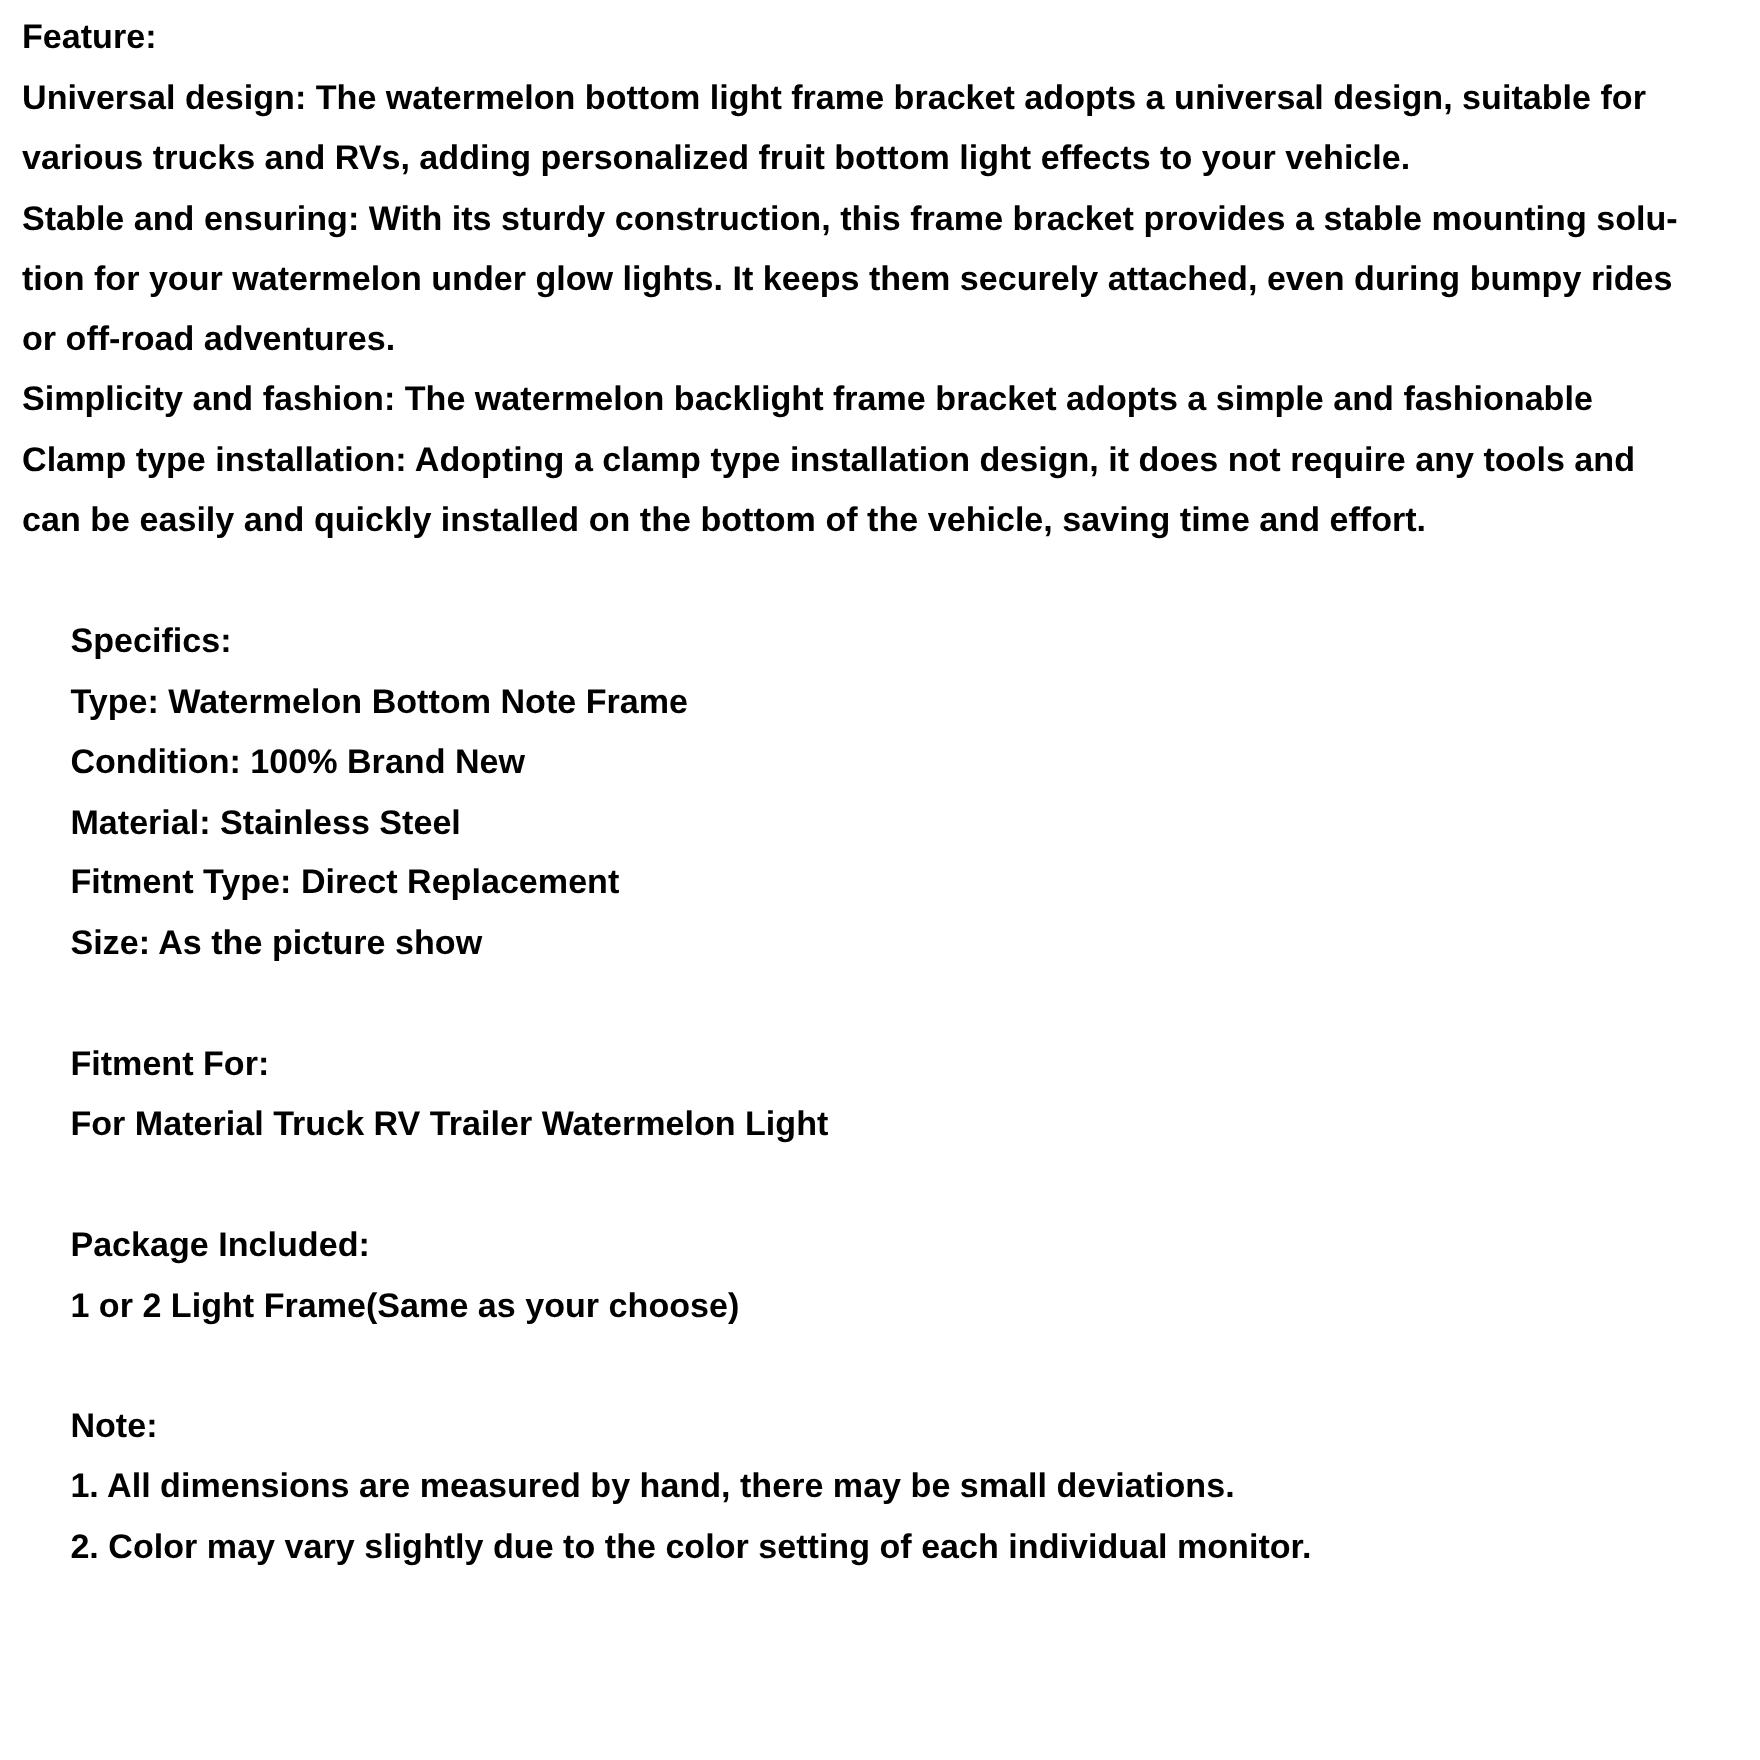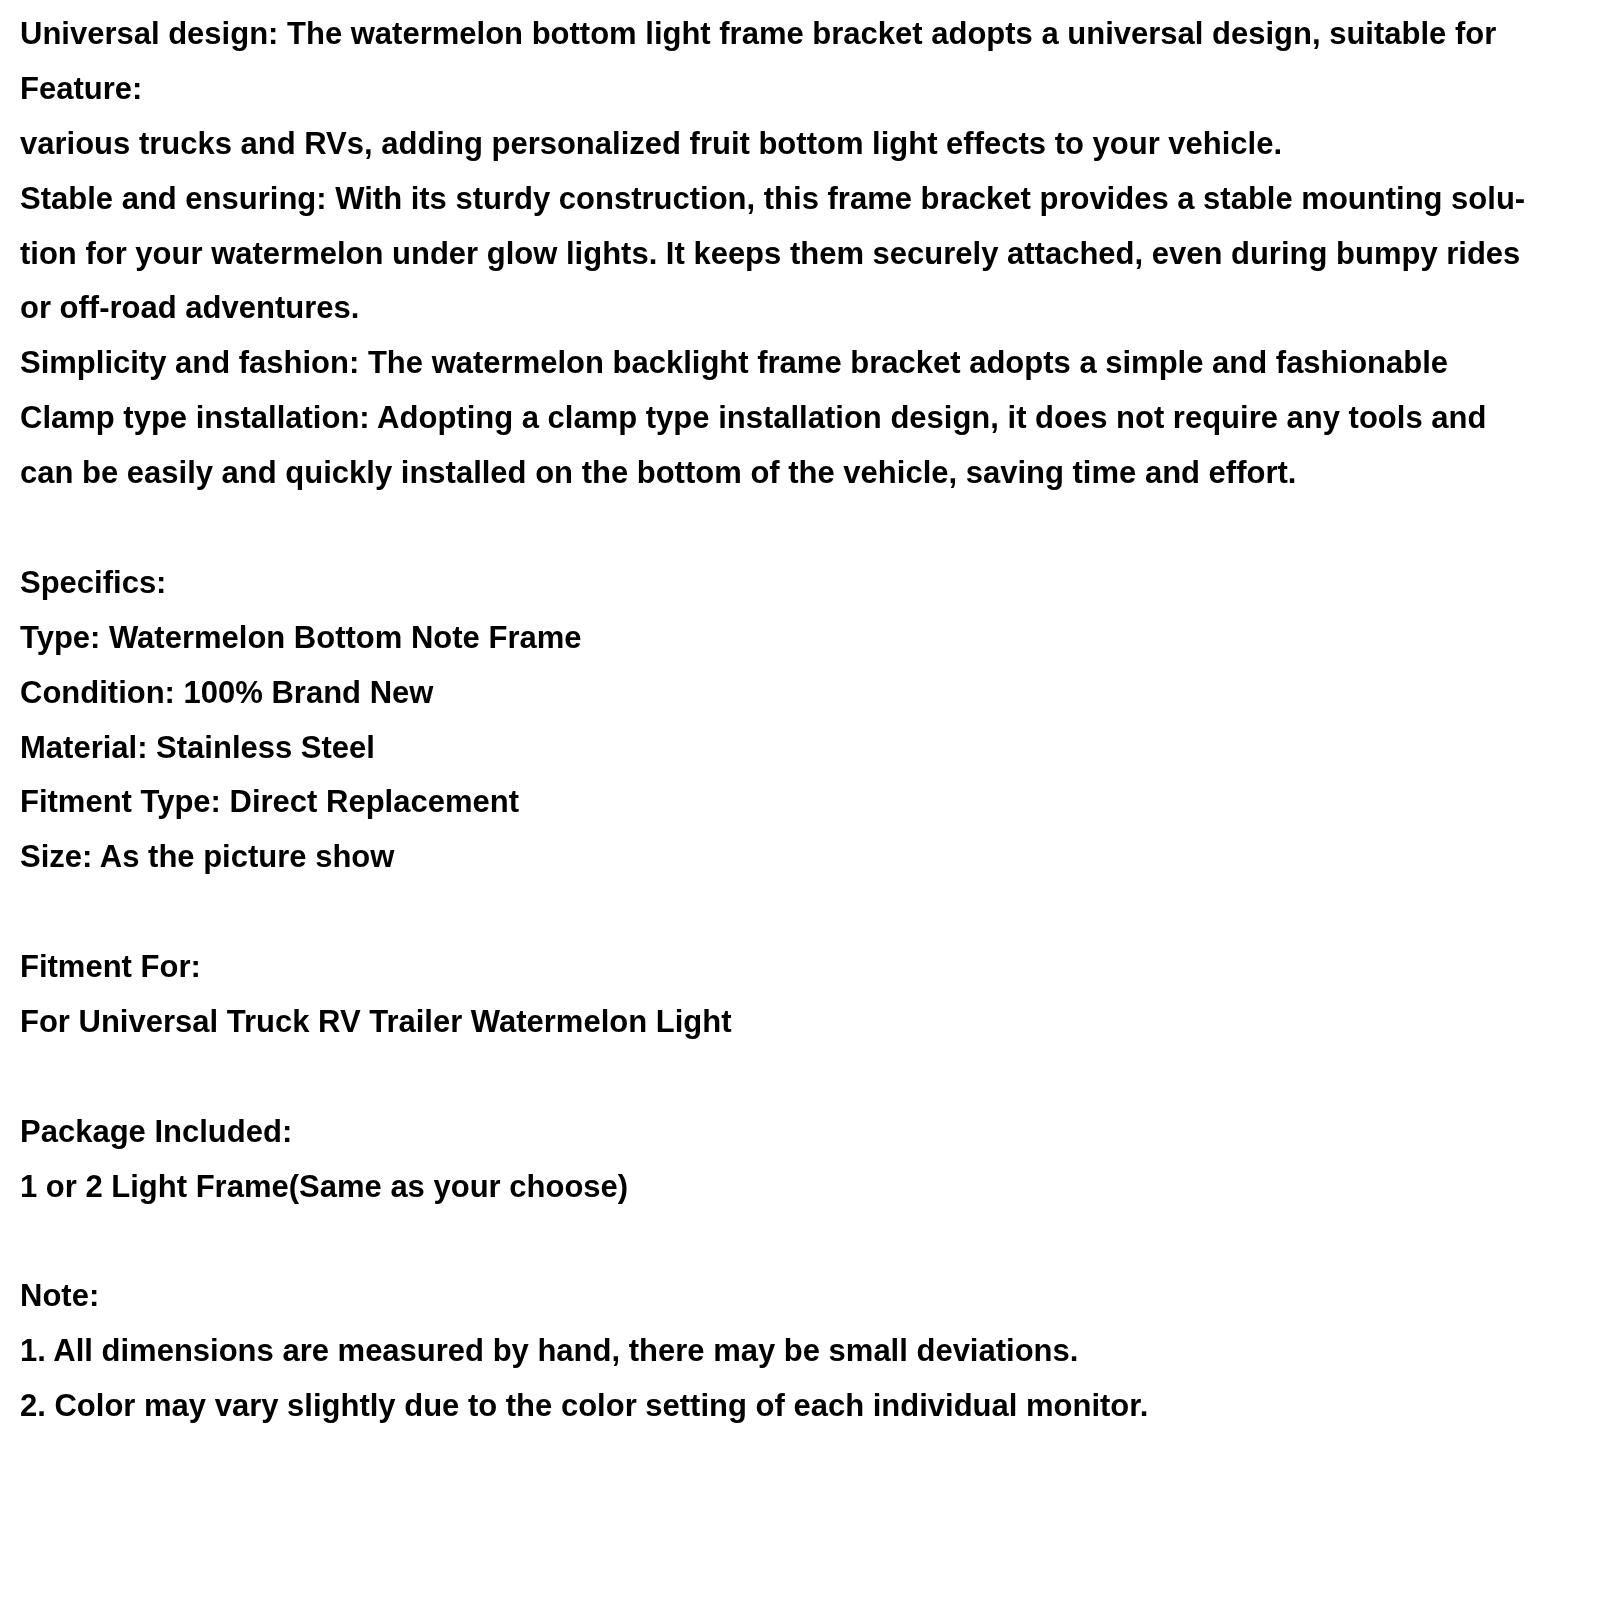--- a/index.html
+++ b/index.html
@@ -24,54 +24,55 @@
     line-height: 54.9px;
     color: var(--text, #000000);
     white-space: nowrap;
   }
   .doc section {
     margin: 0;
     padding: 0;
   }
   .doc section + section {
     margin-top: 54.9px; 
+    margin-left: 44px;
   }
   .line {
     height: 54.9px;
   }
 </style>
 </head>
 <body>
 
 <div class="doc">
 
   <section>
+    <div class="line">Feature:</div>
     <div class="line">Universal design: The watermelon bottom light frame bracket adopts a universal design, suitable for</div>
-    <div class="line">Feature:</div>
     <div class="line">various trucks and RVs, adding personalized fruit bottom light effects to your vehicle.</div>
     <div class="line">Stable and ensuring: With its sturdy construction, this frame bracket provides a stable mounting solu-</div>
     <div class="line">tion for your watermelon under glow lights. It keeps them securely attached, even during bumpy rides</div>
     <div class="line">or off-road adventures.</div>
     <div class="line">Simplicity and fashion: The watermelon backlight frame bracket adopts a simple and fashionable</div>
     <div class="line">Clamp type installation: Adopting a clamp type installation design, it does not require any tools and</div>
     <div class="line">can be easily and quickly installed on the bottom of the vehicle, saving time and effort.</div>
   </section>
 
   <section>
     <div class="line">Specifics:</div>
     <div class="line">Type: Watermelon Bottom Note Frame</div>
     <div class="line">Condition: 100% Brand New</div>
     <div class="line">Material: Stainless Steel</div>
     <div class="line">Fitment Type: Direct Replacement</div>
     <div class="line">Size: As the picture show</div>
   </section>
 
   <section>
     <div class="line">Fitment For:</div>
-    <div class="line">For Universal Truck RV Trailer Watermelon Light</div>
+    <div class="line">For Material Truck RV Trailer Watermelon Light</div>
   </section>
 
   <section>
     <div class="line">Package Included:</div>
     <div class="line">1 or 2 Light Frame(Same as your choose)</div>
   </section>
 
   <section>
     <div class="line">Note:</div>
     <div class="line">1. All dimensions are measured by hand, there may be small deviations.</div>

